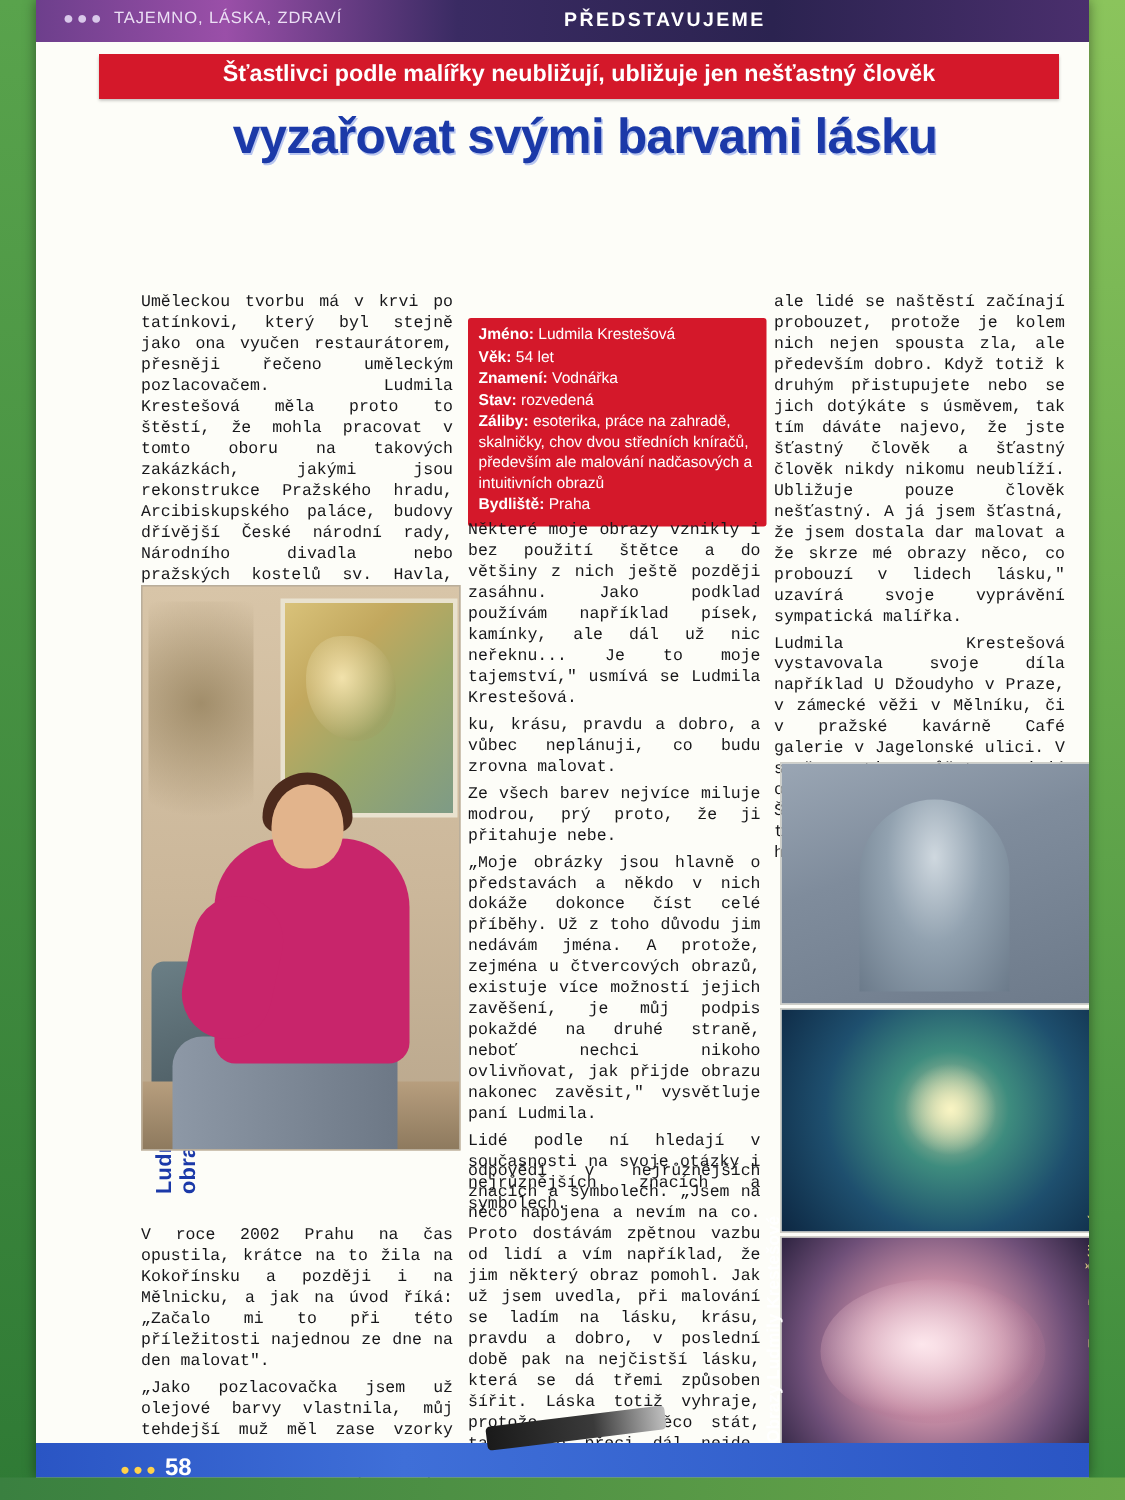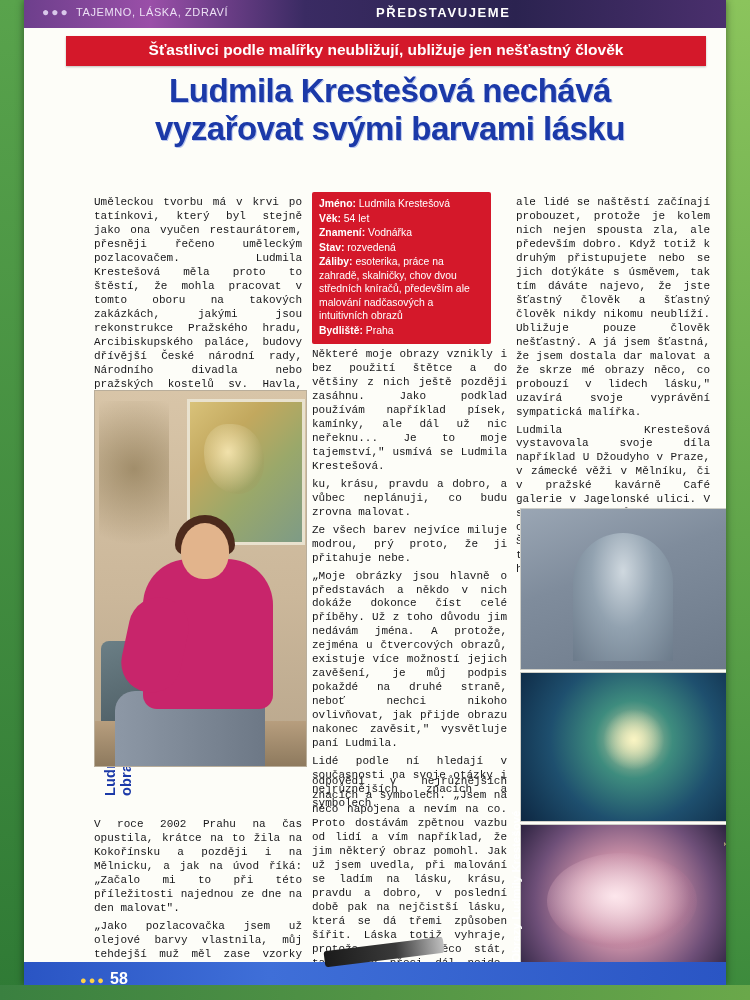--- a/index.html
+++ b/index.html
@@ -133,22 +133,22 @@
   }
   .col p { margin: 0 0 4px 0; }
   .col1 { left: 70px;  top: 196px; width: 208px; }
   .col2 { left: 288px; top: 348px; width: 195px; }
   .col3 { left: 492px; top: 196px; width: 194px; }
   .col1b { left: 70px; top: 798px; width: 208px; margin-top: 20px; }
   .col2b { left: 288px; top: 775px; width: 195px; }
   
   .infobox {
     position: absolute;
-    left: 288px; top: 192px;
-    width: 179px;
+    left: 288px; top: 212px;
+    width: 199px;
     background: #d4182a;
     color: #ffffff;
     padding: 5px 7px 6px 7px;
     box-sizing: border-box;
     font-size: 10.4px;
     line-height: 1.3;
     text-align: left;
     border-radius: 2px;
   }
   .infobox .row { margin-bottom: 1px; }
@@ -289,21 +289,20 @@
       <span class="dots">●●●</span>
       <span class="kicker">TAJEMNO, LÁSKA, ZDRAVÍ</span>
       <span class="section">PŘEDSTAVUJEME</span>
     </div>
 
     <div class="redband">
       <div class="txt">Šťastlivci podle malířky neubližují, ubližuje jen nešťastný člověk</div>
     </div>
 
     <div class="bigtitle">
-      <div>Ludmila Krestešová nechává</div>
       <div>vyzařovat svými barvami lásku</div>
     </div>
 
     <div class="sidecap">Ludmila Krestešová, malířka intuitivních a nadčasových obrazů</div>
 
     <div class="col col1">
       <p>Uměleckou tvorbu má v krvi po tatínkovi, který byl stejně jako ona vyučen restaurátorem, přesněji řečeno uměleckým pozlacovačem. Ludmila Krestešová měla proto to štěstí, že mohla pracovat v tomto oboru na takových zakázkách, jakými jsou rekonstrukce Pražského hradu, Arcibiskupského paláce, budovy dřívější České národní rady, Národního divadla nebo pražských kostelů sv. Havla, sv. Panny Marie pod řetězem, sv. Václava či sv. Ludmily.</p>
     </div>
 
     <div class="infobox">

